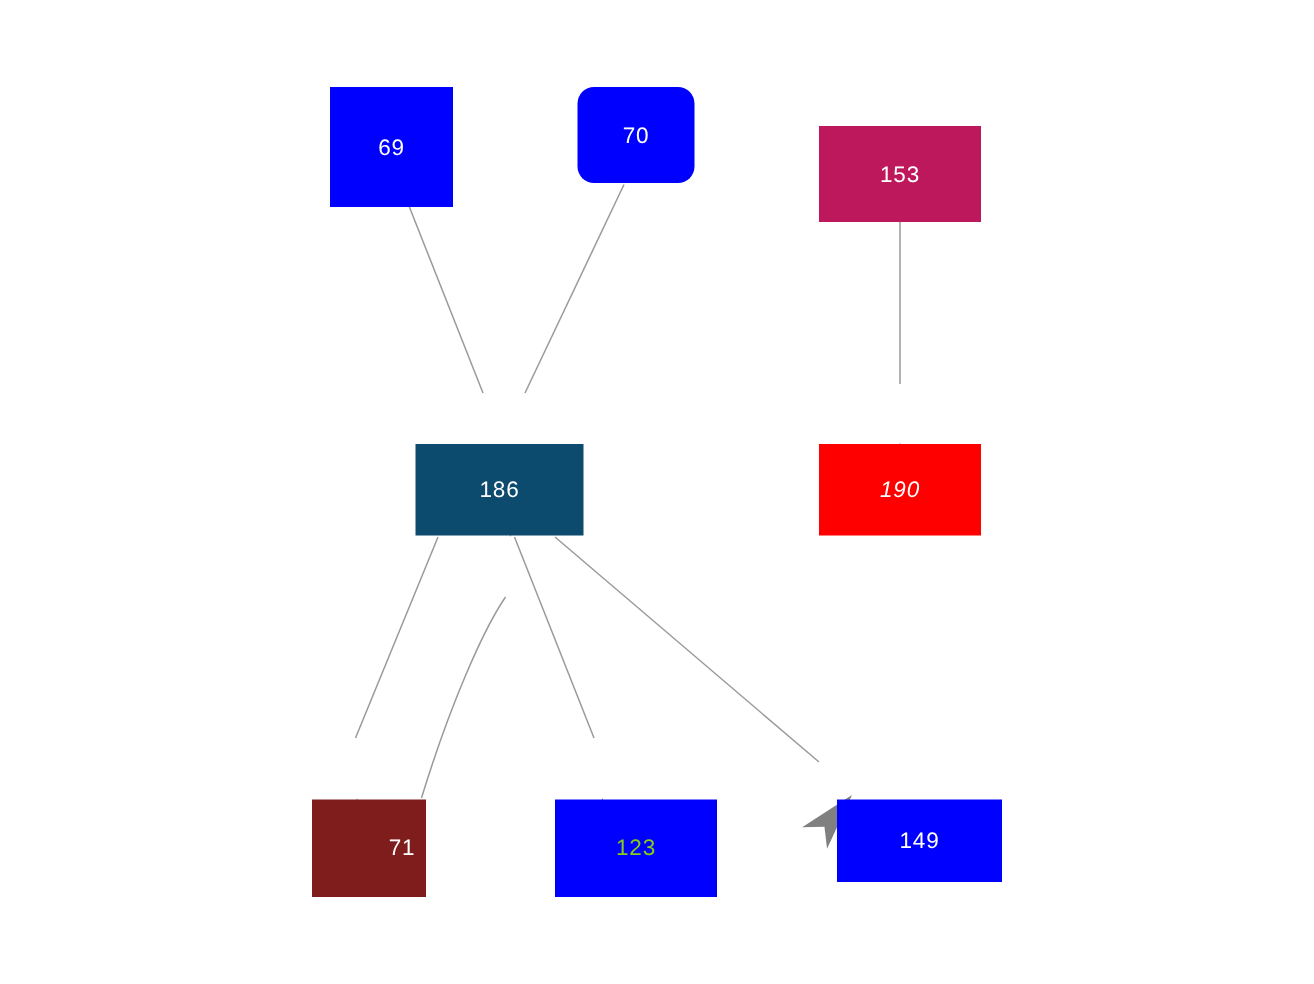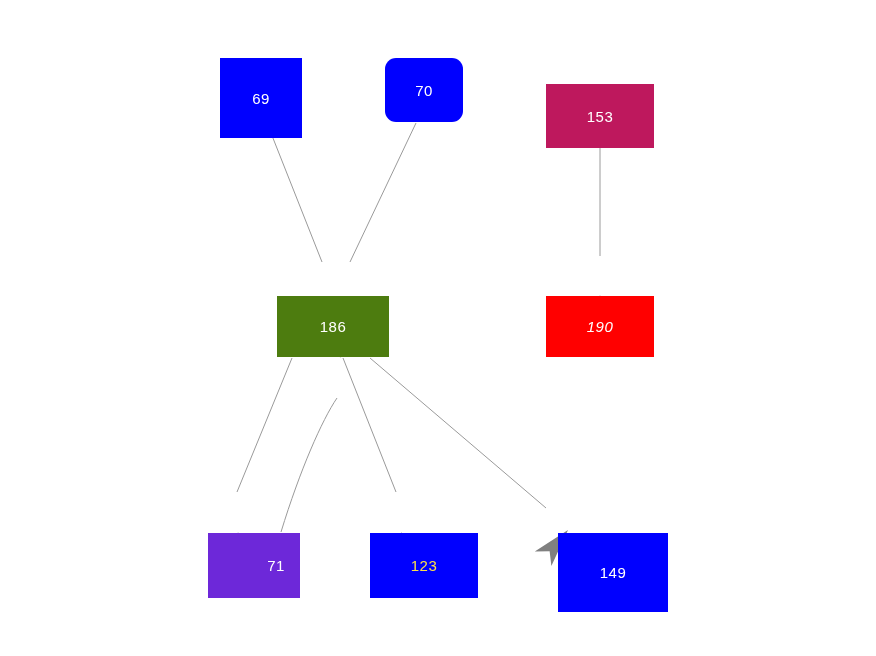--- a/index.html
+++ b/index.html
@@ -81,30 +81,30 @@
   <div id="node-layer">
       <div class="node" style="left: 220px; top: 58px; width: 82px; height: 80px; background: rgb(0, 0, 255); color: rgb(255, 255, 255);">
         <span class="node-label">69</span>
       </div>
       <div class="node" style="left: 385px; top: 58px; width: 78px; height: 64px; background: rgb(0, 0, 255); color: rgb(255, 255, 255); border-radius: 11px;">
         <span class="node-label">70</span>
       </div>
       <div class="node" style="left: 546px; top: 72px; width: 108px; height: 64px; background: #be185d; color: rgb(255, 255, 255); margin-top: 12px;">
         <span class="node-label">153</span>
       </div>
-      <div class="node" style="left: 277px; top: 296px; width: 112px; height: 61px; background: #4d7c0f; color: rgb(255, 255, 255);">
+      <div class="node" style="left: 277px; top: 296px; width: 112px; height: 61px; background: #0c4a6e; color: rgb(255, 255, 255);">
         <span class="node-label">186</span>
       </div>
       <div class="node" style="left: 546px; top: 296px; width: 108px; height: 61px; background: rgb(255, 0, 0); color: rgb(255, 255, 255); font-style: italic;">
         <span class="node-label">190</span>
       </div>
-      <div class="node" style="left: 208px; top: 533px; width: 92px; height: 65px; background: #6d28d9; color: rgb(255, 255, 255); padding-left: 44px;">
+      <div class="node" style="left: 208px; top: 533px; width: 76px; height: 65px; background: #7f1d1d; color: rgb(255, 255, 255); padding-left: 44px;">
         <span class="node-label">71</span>
       </div>
-      <div class="node" style="left: 370px; top: 533px; width: 108px; height: 65px; background: rgb(0, 0, 255); color: #fde047;">
+      <div class="node" style="left: 370px; top: 533px; width: 108px; height: 65px; background: rgb(0, 0, 255); color: #84cc16;">
         <span class="node-label">123</span>
       </div>
-      <div class="node" style="left: 558px; top: 533px; width: 110px; height: 79px; background: rgb(0, 0, 255); color: rgb(255, 255, 255);">
+      <div class="node" style="left: 558px; top: 533px; width: 110px; height: 55px; background: rgb(0, 0, 255); color: rgb(255, 255, 255);">
         <span class="node-label">149</span>
       </div>
     </div>
 
 </div>
 
 </body></html>

